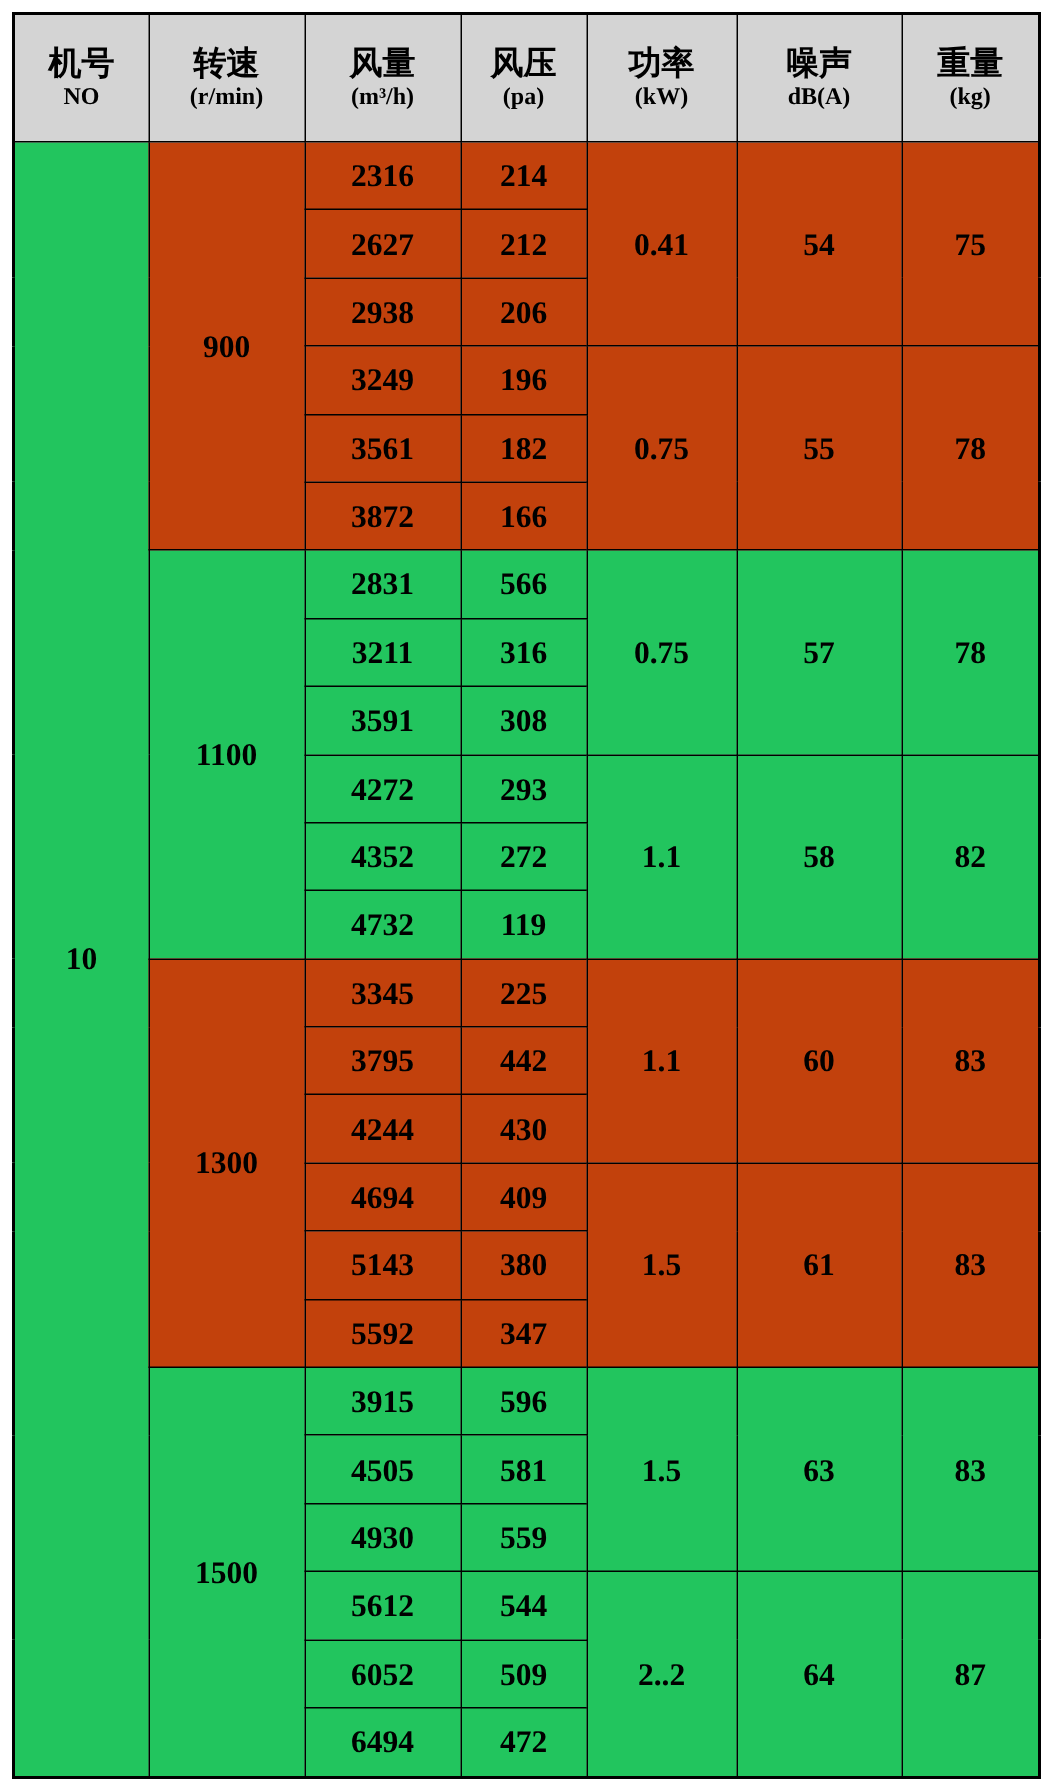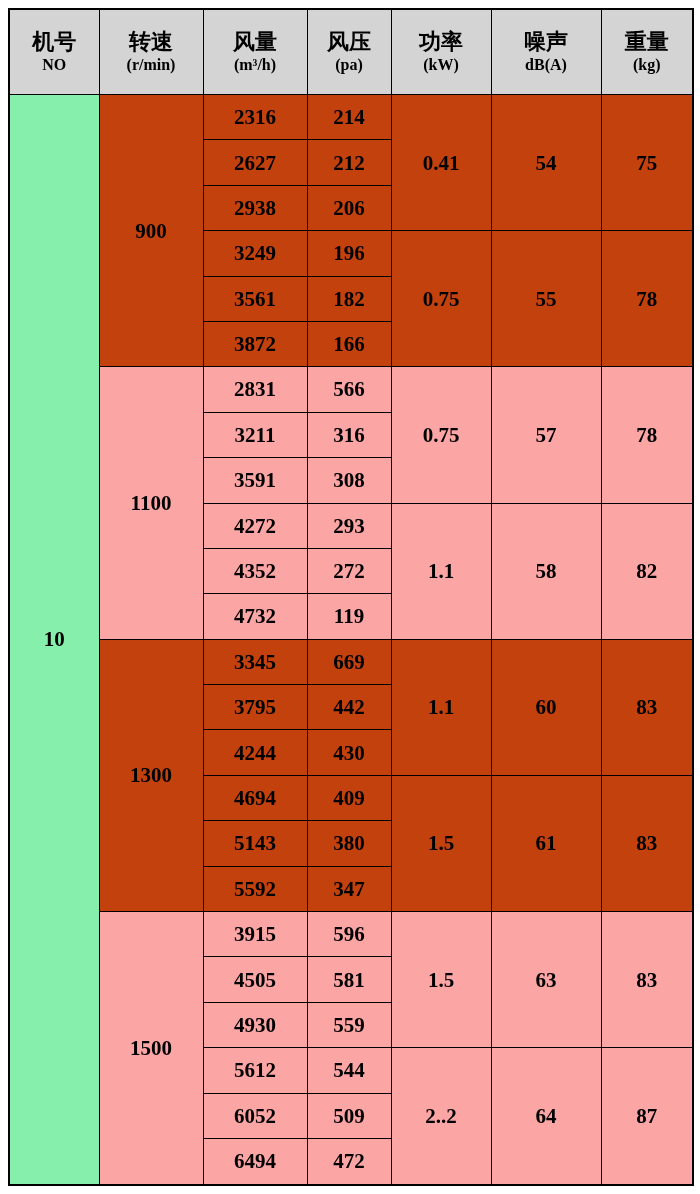--- a/index.html
+++ b/index.html
@@ -50,38 +50,38 @@
     font-weight: bold;
   }
   .hdr-line2 {
     display: block;
     font-size: 16px;
     font-weight: bold;
     margin-top: 2px;
   }
   td.no-cell {
     font-size: 23px;
-    background: #86efac;
+    background: #22c55e;
     border-right: 2px solid #000000;
   }
   td.rpm-cell {
     font-size: 22px;
     border-right: 2px solid #000000;
   }
   td.flow-cell, td.press-cell {
     font-size: 21px;
   }
   td.press-cell {
     border-right: 2px solid #000000;
   }
   td.power-cell, td.noise-cell, td.weight-cell {
     font-size: 21px;
   }
   td.shade {
-    background: #fca5a5;
+    background: #22c55e;
     margin-top: 33px;
   }
   td.plain {
     background: #c2410c;
   }
   
   td.group-end {
     border-bottom: 2px solid #000000;
   }
   .col-no { width: 90px; }
@@ -198,21 +198,21 @@
           <td class="flow-cell shade">4352</td>
           <td class="press-cell shade">272</td>
         </tr>
         <tr>
           <td class="flow-cell shade group-end">4732</td>
           <td class="press-cell shade group-end">119</td>
         </tr>
         <tr>
           <td class="rpm-cell plain group-end" rowspan="6">1300</td>
           <td class="flow-cell plain">3345</td>
-          <td class="press-cell plain">669</td>
+          <td class="press-cell plain">225</td>
           <td class="power-cell plain" rowspan="3">1.1</td>
           <td class="noise-cell plain" rowspan="3">60</td>
           <td class="weight-cell plain" rowspan="3">83</td>
         </tr>
         <tr>
           <td class="flow-cell plain">3795</td>
           <td class="press-cell plain">442</td>
         </tr>
         <tr>
           <td class="flow-cell plain">4244</td>

